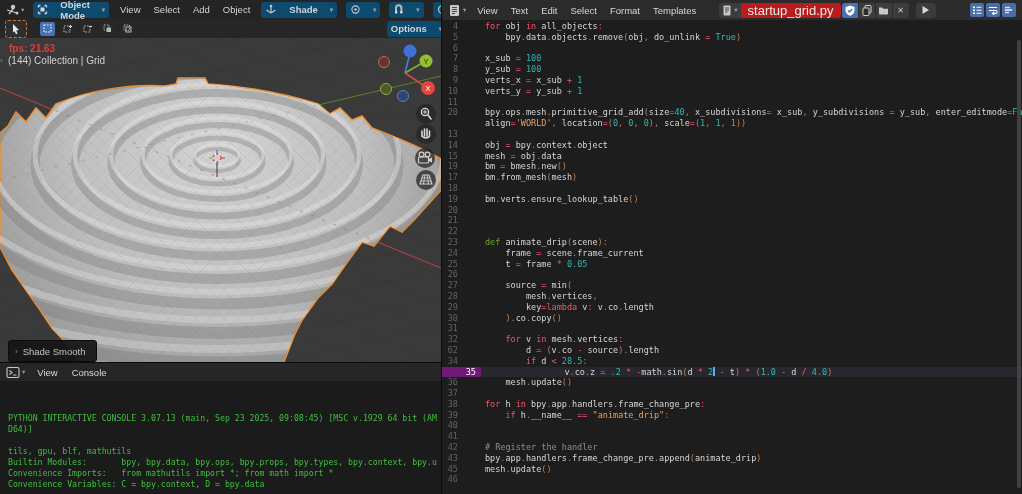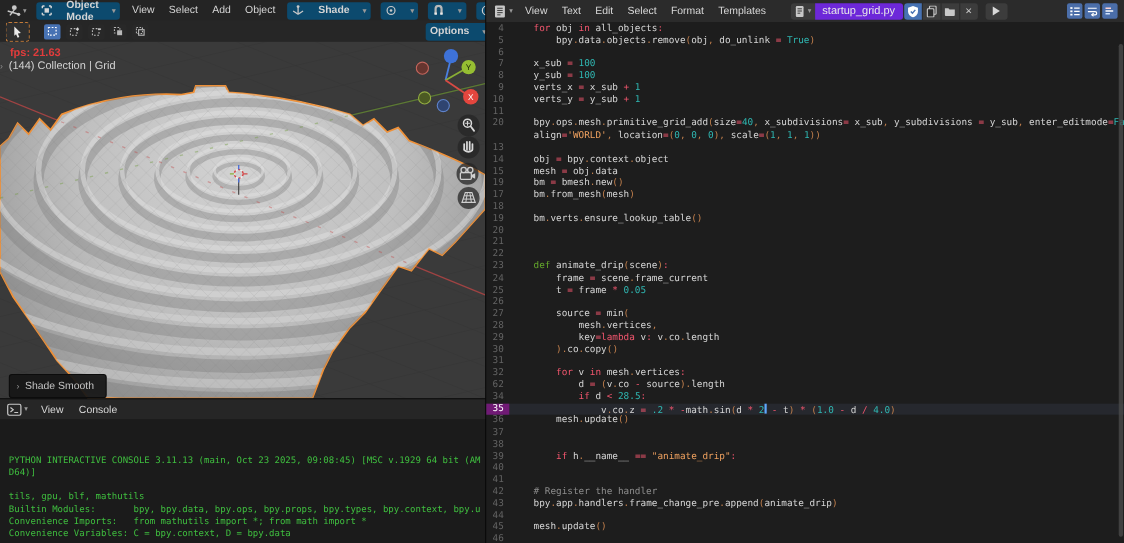--- a/index.html
+++ b/index.html
@@ -28,32 +28,32 @@
   
   #console{left:0;top:363px;width:441px;height:131px;background:#1b1b1b;}
   #chead{position:absolute;left:0;top:0;width:441px;height:18px;background:#262626;display:flex;align-items:center;gap:10px;padding:0 6px;font-size:9.5px;}
   #clines{position:absolute;left:8px;top:50px;}
   #clines div{height:11px;line-height:11px;font-family:"DejaVu Sans Mono",monospace;font-size:8.2px;color:#3fbf3f;white-space:pre;}
   
   #editor{left:442px;top:0;width:580px;height:494px;background:#1d1d1d;}
   #ehead{position:absolute;left:0;top:0;width:580px;height:20px;background:#2b2b2b;display:flex;align-items:center;gap:9px;padding:0 6px;font-size:9.5px;box-sizing:border-box;}
   .dbgroup{display:flex;align-items:center;margin-left:12px;}
   .dbbrowse{display:flex;align-items:center;gap:2px;background:#3c3c3c;border-radius:3px 0 0 3px;height:15px;padding:0 3px;}
-  .dbname{background:#6d28d9;height:15px;display:flex;align-items:center;padding:0 7px;font-size:10px;color:#e8e8e8;border-radius:0 3px 3px 0;}
+  .dbname{background:#b91c1c;height:15px;display:flex;align-items:center;padding:0 7px;font-size:13px;color:#e8e8e8;border-radius:0 3px 3px 0;}
   .hbtn{width:16px;height:15px;display:flex;align-items:center;justify-content:center;background:#3c3c3c;margin-left:1px;}
   .hbtn.last{border-radius:0 3px 3px 0;}
   .hbtn.shield{background:#4772b3;border-radius:3px 0 0 3px;}
   .hbtn.play{border-radius:3px;margin-left:7px;width:20px;}
   .etoggle{width:14px;height:14px;background:#4b6ea9;border-radius:2px;display:flex;align-items:center;justify-content:center;margin-left:2px;}
   #codewrap{position:absolute;left:0;top:21px;width:580px;}
   .crow{display:flex;height:10.8px;line-height:10.8px;font-family:"DejaVu Sans Mono",monospace;font-size:8.5px;}
   .gut{width:16px;flex:none;text-align:right;padding-right:5px;color:#636363;}
   .lc{white-space:pre;padding-left:4px;margin-left:18px;}
   .crow.active{background:#26282e;}
-  .crow.active .gut{background:#701a75;color:#fff;}
+  .crow.active .gut{background:#701a75;color:#fff;padding-left:18px;}
   .tp{color:#d6d6d6}.tk{color:#f2566e}.tn{color:#2fb8b3}.ts{color:#efa15f}
   .tc{color:#8d8d8d}.td{color:#64a82b}.tu{color:#c17f4c}
   .cur{display:inline-block;width:1.5px;height:9px;background:#5fa8ff;vertical-align:-1px;}
   #escroll{position:absolute;right:1px;top:40px;width:4px;height:448px;background:#4a4a4a;border-radius:2px;opacity:.8;}
 </style>
 </head>
 <body>
 
 <div id="app">
 
@@ -288,21 +288,21 @@
         <svg class="ic" width="14" height="13">
           <rect x="1" y="1.5" width="12" height="10" rx="1.5" fill="none" stroke="#c8c8c8" stroke-width="1.1"></rect>
           <path d="M3.5,4.5 l2.5,2 -2.5,2 M7,9 h3.5" stroke="#c8c8c8" stroke-width="1.1" fill="none"></path>
         </svg>
           <span class="chev">▾</span>
       </span>
       <span class="menu">View</span>
       <span class="menu">Console</span>
     </div>
     <div id="clines">
-        <div>PYTHON INTERACTIVE CONSOLE 3.11.13 (main, Oct 23 2025, 09:08:45) [MSC v.1929 64 bit (AM</div>
+        <div>PYTHON INTERACTIVE CONSOLE 3.07.13 (main, Sep 23 2025, 09:08:45) [MSC v.1929 64 bit (AM</div>
         <div>D64)]</div>
         <div></div>
         <div>tils, gpu, blf, mathutils</div>
         <div>Builtin Modules:       bpy, bpy.data, bpy.ops, bpy.props, bpy.types, bpy.context, bpy.u</div>
         <div>Convenience Imports:   from mathutils import *; from math import *</div>
         <div>Convenience Variables: C = bpy.context, D = bpy.data</div>
       </div>
   </div>
 
   <div id="editor" class="pane">
@@ -518,43 +518,40 @@
         <div class="crow">
           <span class="gut">36</span>
           <span class="lc"><span class="tp">    mesh</span><span class="tu">.</span><span class="tp">update</span><span class="tu">()</span></span>
         </div>
         <div class="crow">
           <span class="gut">37</span>
           <span class="lc"></span>
         </div>
         <div class="crow">
           <span class="gut">38</span>
+          <span class="lc"><span class="tk">for</span><span class="tp"> h </span><span class="tk">in</span><span class="tp"> bpy</span><span class="tu">.</span><span class="tp">app</span><span class="tu">.</span><span class="tp">handlers</span><span class="tu">.</span><span class="tp">frame_change_pre</span><span class="tk">:</span></span>
         </div>
         <div class="crow">
           <span class="gut">39</span>
           <span class="lc"><span class="tp">    </span><span class="tk">if</span><span class="tp"> h</span><span class="tu">.</span><span class="tp">__name__ </span><span class="tk">==</span><span class="tp"> </span><span class="ts">"animate_drip"</span><span class="tk">:</span></span>
         </div>
         <div class="crow">
           <span class="gut">40</span>
         </div>
         <div class="crow">
           <span class="gut">41</span>
           <span class="lc"></span>
         </div>
         <div class="crow">
           <span class="gut">42</span>
           <span class="lc"><span class="tc"># Register the handler</span></span>
         </div>
         <div class="crow">
           <span class="gut">43</span>
           <span class="lc"><span class="tp">bpy</span><span class="tu">.</span><span class="tp">app</span><span class="tu">.</span><span class="tp">handlers</span><span class="tu">.</span><span class="tp">frame_change_pre</span><span class="tu">.</span><span class="tp">append</span><span class="tu">(</span><span class="tp">animate_drip</span><span class="tu">)</span></span>
-        </div>
-        <div class="crow">
-          <span class="gut">44</span>
-          <span class="lc"></span>
         </div>
         <div class="crow">
           <span class="gut">45</span>
           <span class="lc"><span class="tp">mesh</span><span class="tu">.</span><span class="tp">update</span><span class="tu">()</span></span>
         </div>
         <div class="crow">
           <span class="gut">46</span>
           <span class="lc"></span>
         </div>
       </div>

